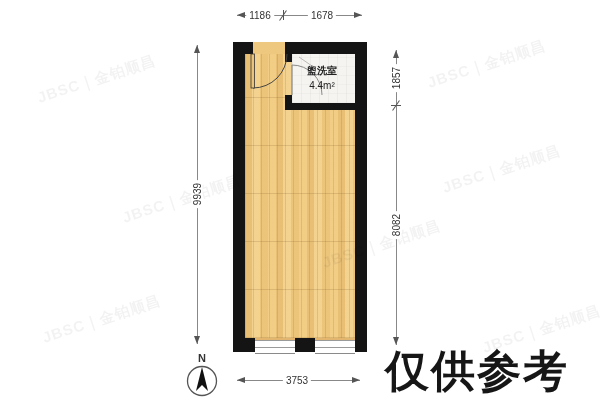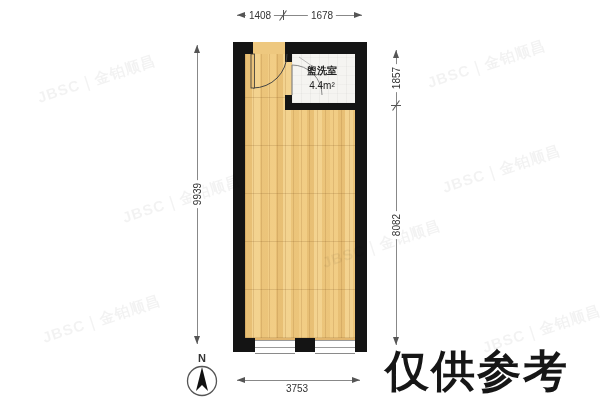--- a/index.html
+++ b/index.html
@@ -118,27 +118,27 @@
   </svg>
 
   <div class="room-name" style="left:322px;top:71px">盥洗室</div>
   <div class="room-area" style="left:322px;top:85px">4.4m²</div>
 
   <div class="dimline-h" style="left:237px;top:15px;width:125px"></div>
   <div class="arr arr-left" style="left:237px;top:11.5px"></div>
   <div class="arr arr-right" style="left:354px;top:11.5px"></div>
   <div class="tickbar-v" style="left:283px;top:10px"></div>
   <div class="tickslash" style="left:277px;top:15px"></div>
-  <div class="dimlabel" style="left:260px;top:15px">1408</div>
+  <div class="dimlabel" style="left:260px;top:15px">1186</div>
   <div class="dimlabel" style="left:322px;top:15px">1678</div>
 
   <div class="dimline-h" style="left:237px;top:380px;width:123px"></div>
   <div class="arr arr-left" style="left:237px;top:376.5px"></div>
   <div class="arr arr-right" style="left:352px;top:376.5px"></div>
-  <div class="dimlabel" style="left:297px;top:388px">3753</div>
+  <div class="dimlabel" style="left:297px;top:380px">3753</div>
 
   <div class="dimline-v" style="left:197px;top:45px;height:299px"></div>
   <div class="arr arr-up" style="left:193.5px;top:45px"></div>
   <div class="arr arr-down" style="left:193.5px;top:336px"></div>
   <div class="dimlabel-v" style="left:197px;top:194px">9939</div>
 
   <div class="dimline-v" style="left:396px;top:50px;height:295px"></div>
   <div class="arr arr-up" style="left:392.5px;top:50px"></div>
   <div class="arr arr-down" style="left:392.5px;top:337px"></div>
   <div class="tickbar-h" style="left:391px;top:105px"></div>

